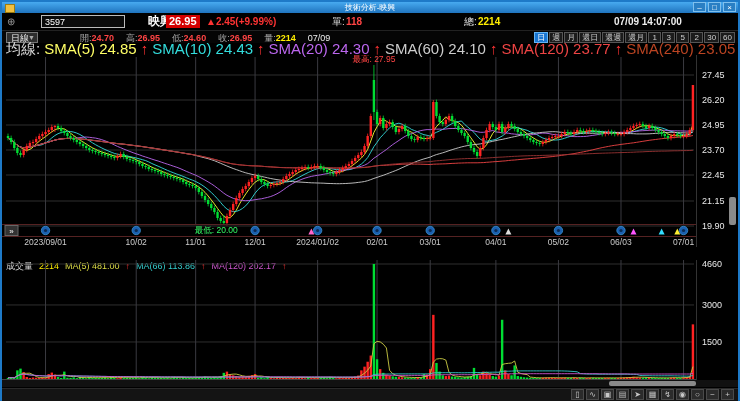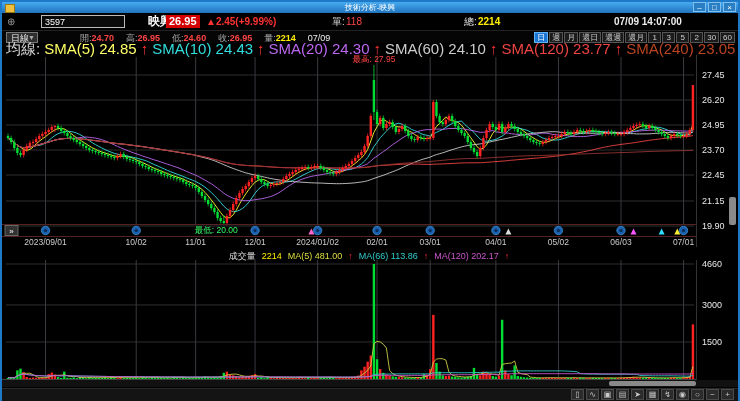--- a/index.html
+++ b/index.html
@@ -11,34 +11,34 @@
   .winbtn{width:13px;height:10px;background:#2a7fc4;color:#fff;font-size:8px;line-height:9px;text-align:center;border:1px solid #7fc0ee;box-sizing:border-box;}
   .quotebar{position:absolute;left:0;top:11px;width:100%;height:17px;background:#000;color:#ddd;font-size:10px;}
   .quotebar span{position:absolute;top:2px;line-height:13px;}
   .q-target{left:5px;color:#999;font-size:10px;}
   .q-input{position:absolute;left:20px;top:2px;width:76px;height:11px;background:#0a0a0a;border:1px solid #bbb;color:#fff;font-size:9px;padding:0 3px;font-family:"Liberation Sans",sans-serif;margin-left:19px;}
   .q-name{left:146px;color:#fff;font-weight:bold;font-size:12px;}
   .q-price{left:164px;background:#d40000;color:#fff;font-weight:bold;font-size:11px;padding:0 3px;}
   .q-change{left:204px;color:#ff3333;font-weight:bold;font-size:10px;}
   .q-lab{color:#ddd;}
   .q-single-l{left:330px;}
-  .q-single{left:344px;color:#ff4444;font-weight:normal;}
+  .q-single{left:344px;color:#ff4444;font-weight:bold;}
   .q-total-l{left:462px;}
   .q-total{left:476px;color:#ffee00;font-weight:bold;}
   .q-time{left:612px;color:#eee;font-weight:bold;}
   .toolbar{position:absolute;left:0;top:28px;width:100%;height:13px;background:#050505;border-top:1px solid #222;font-size:9px;color:#bbb;}
   .dropdown{position:absolute;left:4px;top:1px;width:32px;height:11px;background:#2e2e2e;border:1px solid #777;color:#eee;line-height:10px;padding-left:4px;box-sizing:border-box;}
   .dropdown .arr{position:absolute;right:2px;top:0;color:#aaa;font-size:7px;}
   .ohlc{position:absolute;left:78px;top:1px;white-space:nowrap;}
   .pstrip{position:absolute;right:3px;top:1px;display:flex;gap:1px;}
   .pbtn{min-width:13px;padding:0 2px;height:11px;background:#1b1b1b;border:1px solid #555;color:#ccc;font-size:8px;line-height:10px;text-align:center;box-sizing:border-box;}
   .pbtn.active{background:#1976d2;border-color:#64b5f6;color:#fff;}
   .malegend{position:absolute;left:0;top:41px;width:100%;height:12px;font-size:15px;line-height:12px;white-space:nowrap;padding-left:4px;box-sizing:border-box;background:#000;}
   .malegend span{margin-right:4px;}
-  .vollegend{position:absolute;left:0;top:248px;width:100%;height:13px;font-size:9px;line-height:13px;white-space:nowrap;padding-left:4px;box-sizing:border-box;background:#000;text-align:center;}
+  .vollegend{position:absolute;left:0;top:258px;width:100%;height:13px;font-size:9px;line-height:13px;white-space:nowrap;padding-left:4px;box-sizing:border-box;background:#000;}
   .vollegend span{margin-right:6px;}
   svg{position:absolute;left:0;display:block;}
   #price-svg{top:53px;}
   #vol-svg{top:258px;}
   .hscroll{position:absolute;left:0;top:378px;width:100%;height:7px;background:#111;}
   .hthumb{position:absolute;left:607px;top:1px;width:87px;height:5px;background:#8a8a8a;border-radius:2px;}
   .btoolbar{position:absolute;left:0;top:386px;width:100%;height:13px;background:#141414;border-top:1px solid #2a2a2a;}
   .bicons{position:absolute;right:4px;top:0;display:flex;gap:2px;}
   .bicon{width:13px;height:11px;background:#2b2b2b;border:1px solid #4a4a4a;color:#c8c8c8;font-size:8px;line-height:10px;text-align:center;box-sizing:border-box;}
 </style>

